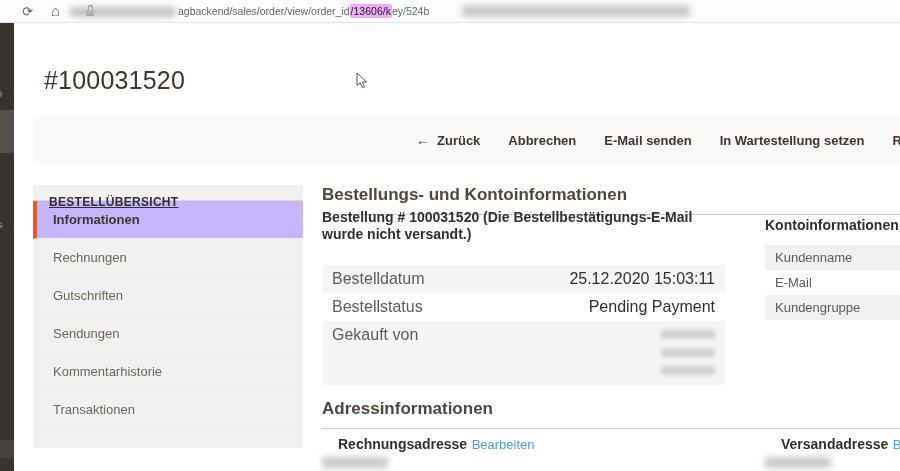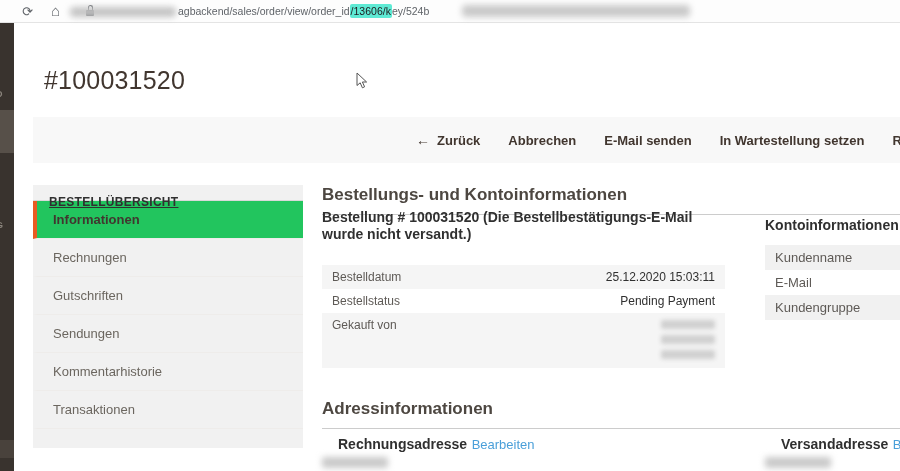--- a/index.html
+++ b/index.html
@@ -13,21 +13,21 @@
   .chrome-icon { position:absolute; top:2px; color:#5f6368; font-size:14px; line-height:18px; }
   .reload { left:22px; font-size:13px; top:3px; }
   .home   { left:51px; font-size:15px; top:2px; }
   .lock-body { position:absolute; left:86px; top:10px; width:8px; height:6px;
                background:#5f6368; border-radius:1px; }
   .lock-shackle { position:absolute; left:87.5px; top:5px; width:5px; height:5px;
                   border:1.5px solid #5f6368; border-bottom:none;
                   border-radius:3px 3px 0 0; }
   .url-wrap { position:absolute; left:178px; top:4px; height:15px; white-space:nowrap;
               font-size:10.5px; color:#5f6368; line-height:15px; }
-  .url-hl { background:#5eead4; color:#202124; border-radius:2px; padding:1px 1px; }
+  .url-hl { background:#f0abfc; color:#202124; border-radius:2px; padding:1px 1px; }
   .blur-chip { position:absolute; background:#c3c3c3; filter:blur(3px); border-radius:4px; }
   .blur-domain { left:70px; top:7px; width:106px; height:10px; }
   .blur-urltail { left:462px; top:5px; width:228px; height:12px; background:#c9c9c9; }
 
   
   .admin-strip { position:absolute; left:0; top:23px; width:14px; height:448px; background:#39332e; }
   .strip-band-1 { position:absolute; left:0; top:87px; width:14px; height:43px; background:#575049; }
   .strip-band-2 { position:absolute; left:0; top:417px; width:14px; height:18px; background:#49423c; }
   .strip-frag { position:absolute; color:#8a847c; font-size:9px; font-weight:bold; left:-4px; }
   .frag-1 { top:66px; }
@@ -48,32 +48,32 @@
 
   
   .side-panel { position:absolute; left:33px; top:185px; width:270px; height:263px;
                 background:#f1f1f1; }
   .side-header { height:16px; line-height:34px; padding-left:16px; font-size:12px;
                  font-weight:bold; color:#303030; letter-spacing:.3px;
                  border-bottom:1px solid #d9d9d9;text-decoration:underline; }
   .side-item { height:38px; line-height:38px; padding-left:16px; font-size:13px;
                color:#6b665f; border-left:4px solid transparent; cursor:pointer;
                border-bottom:1px solid #eeecea; }
-  .side-item.active { background:#22c55e; border-left:4px solid #e85b22; color:#41362f;
+  .side-item.active { background:#c4b5fd; border-left:4px solid #e85b22; color:#41362f;
                       font-weight:bold; }
 
   
   .main { position:absolute; left:322px; top:185px; width:578px; height:286px; }
   .section-head { font-size:17px; color:#4d4741; font-weight:700; padding-bottom:9px;
                   border-bottom:1px solid #cccccc; }
   .order-subtitle { position:absolute; left:0; top:24px; width:405px; font-size:14px;
                     font-weight:bold; color:#303030; line-height:17px; }
 
   .order-table { position:absolute; left:0; top:80px; width:403px; border-collapse:collapse;
-                 font-size:12px; }
+                 font-size:16px; }
   .order-table td { padding:5px 10px; vertical-align:top; }
   .order-table tr.odd { background:#f5f5f5; }
   .order-table .lbl { color:#5e5a56; text-align:left; }
   .order-table .val { color:#303030; text-align:right; }
   .tall-row td { height:47px; }
   .blur-block { display:inline-block; background:#d0d0d0; filter:blur(2px);
                 border-radius:2px; width:54px; height:9px; margin:1.5px 0; }
 
   .account { position:absolute; left:443px; top:32px; width:175px; }
   .account-title { font-size:14px; font-weight:bold; color:#303030; margin-bottom:12px; }

